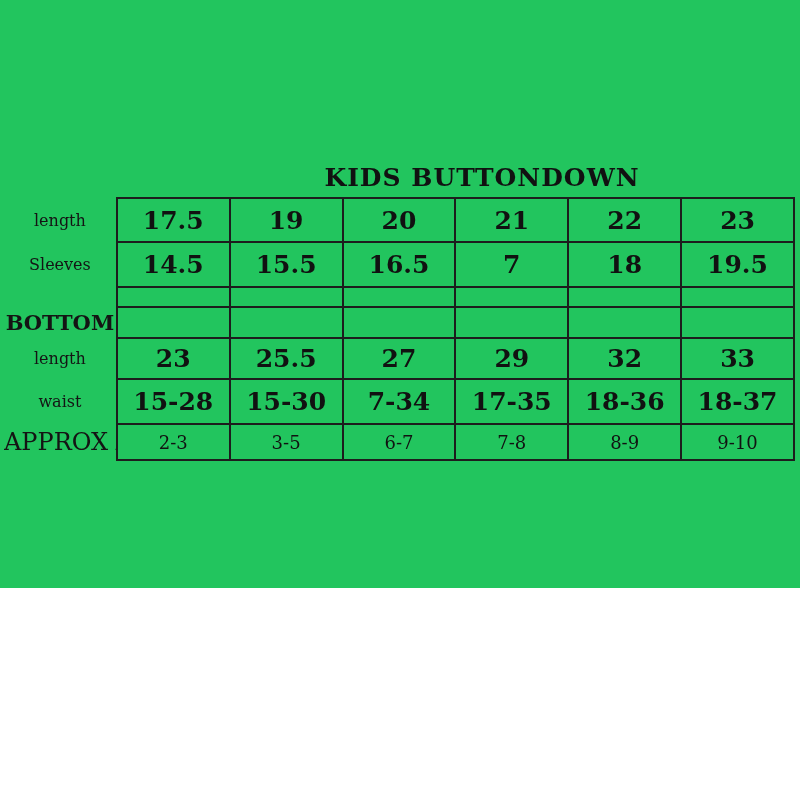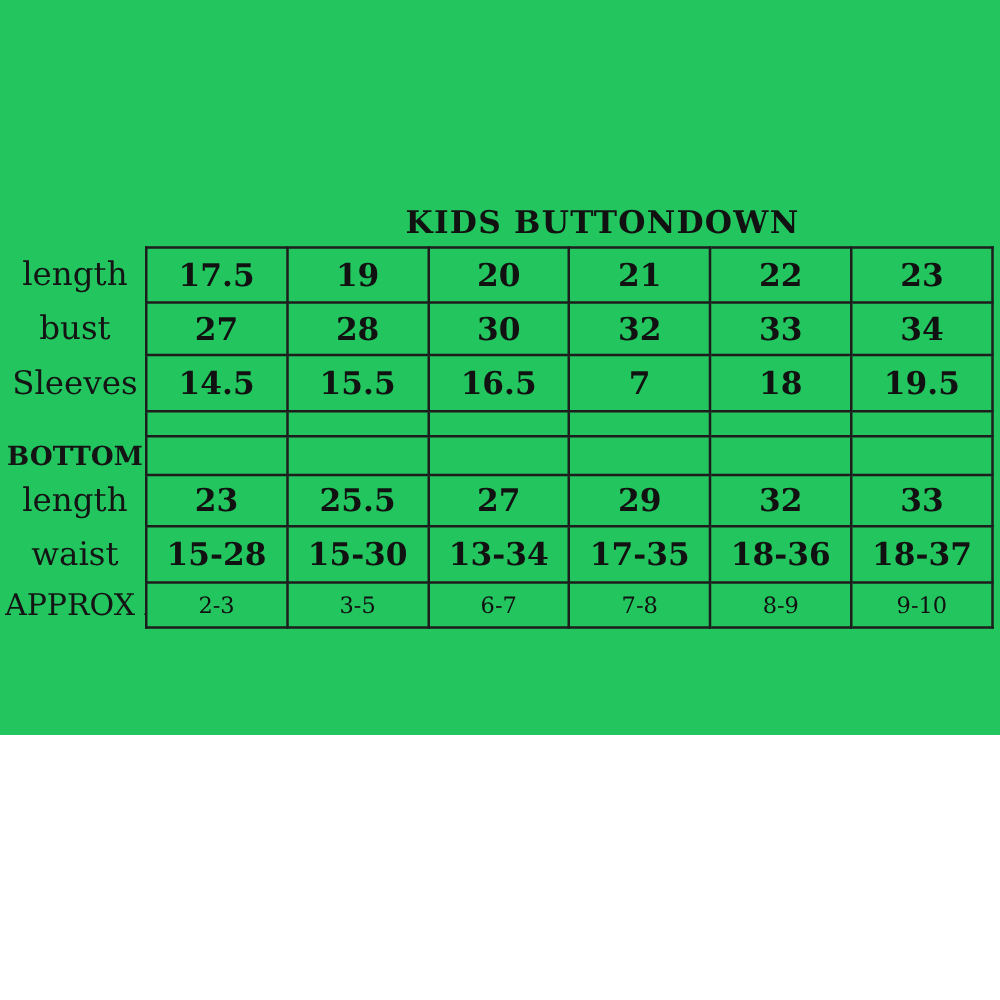--- a/index.html
+++ b/index.html
@@ -53,21 +53,21 @@
     font-weight: bold;
     font-size: 25px;
     color: #111111;
   }
   td.cell-plain {
     font-weight: normal;
     font-size: 18px;
   }
   td.lbl {
     border: none;
-    font-size: 26px;
+    font-size: 16px;
     font-weight: normal;
     color: #141414;
   }
   td.lbl-size   { font-weight: bold; font-size: 19px; }
   td.lbl-top    { font-weight: bold; font-size: 21px; }
   td.lbl-bottom { font-weight: bold; font-size: 21px; margin-top: 35px; }
   td.lbl-age    { font-size: 24px; }
   tr.r-size    { height: 41px; }
   tr.r-inches  { height: 44px; }
   tr.r-length  { height: 44px; }
@@ -96,29 +96,20 @@
       <tr class="r-length">
         <td class="lbl">length</td>
         <td class="cell">17.5</td>
         <td class="cell">19</td>
         <td class="cell">20</td>
         <td class="cell">21</td>
         <td class="cell">22</td>
         <td class="cell">23</td>
       </tr>
 
-      <tr class="r-bust">
-        <td class="lbl">bust</td>
-        <td class="cell">27</td>
-        <td class="cell">28</td>
-        <td class="cell">30</td>
-        <td class="cell">32</td>
-        <td class="cell">33</td>
-        <td class="cell">34</td>
-      </tr>
 
       <tr class="r-sleeves">
         <td class="lbl">Sleeves</td>
         <td class="cell">14.5</td>
         <td class="cell">15.5</td>
         <td class="cell">16.5</td>
         <td class="cell">7</td>
         <td class="cell">18</td>
         <td class="cell">19.5</td>
       </tr>
@@ -150,21 +141,21 @@
         <td class="cell">27</td>
         <td class="cell">29</td>
         <td class="cell">32</td>
         <td class="cell">33</td>
       </tr>
 
       <tr class="r-waist">
         <td class="lbl">waist</td>
         <td class="cell">15-28</td>
         <td class="cell">15-30</td>
-        <td class="cell">13-34</td>
+        <td class="cell">7-34</td>
         <td class="cell">17-35</td>
         <td class="cell">18-36</td>
         <td class="cell">18-37</td>
       </tr>
 
 
       <tr class="r-age">
         <td class="lbl lbl-age">APPROX AGE</td>
         <td class="cell cell-plain">2-3</td>
         <td class="cell cell-plain">3-5</td>

